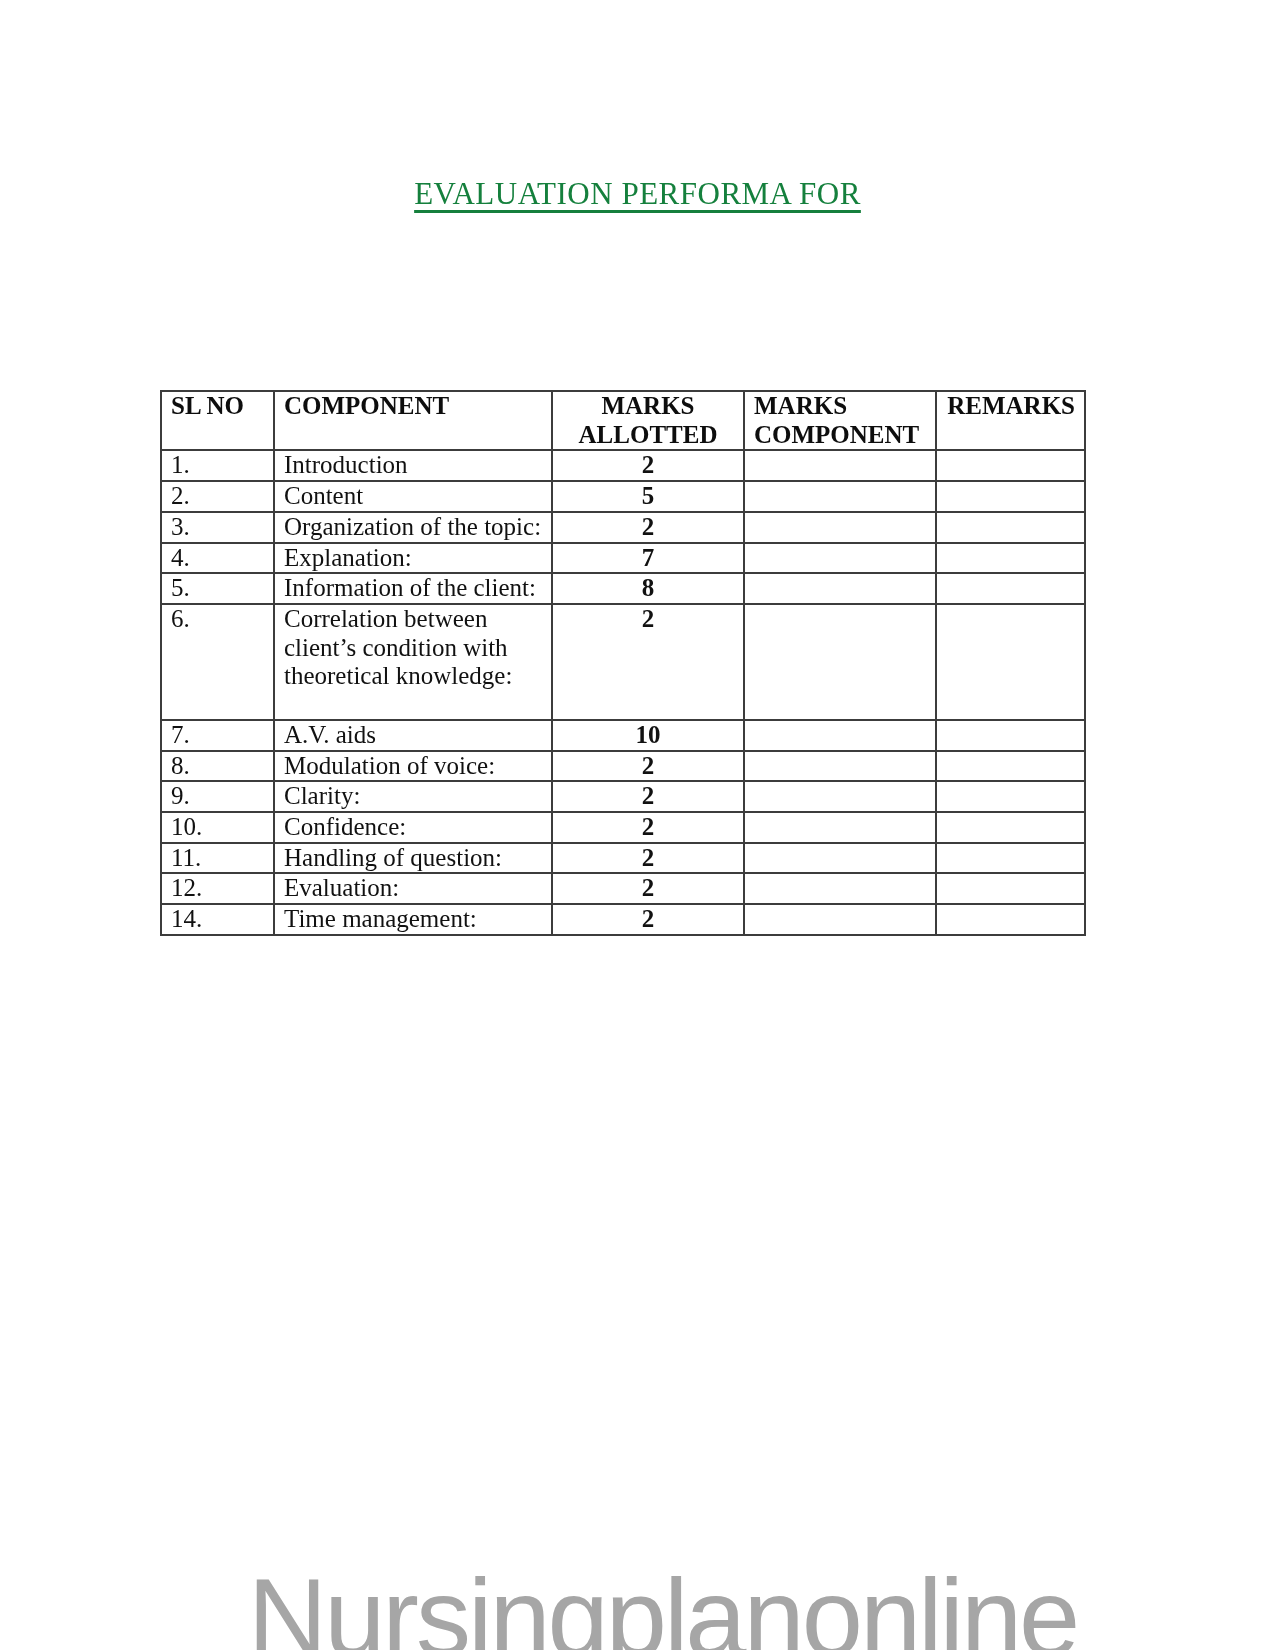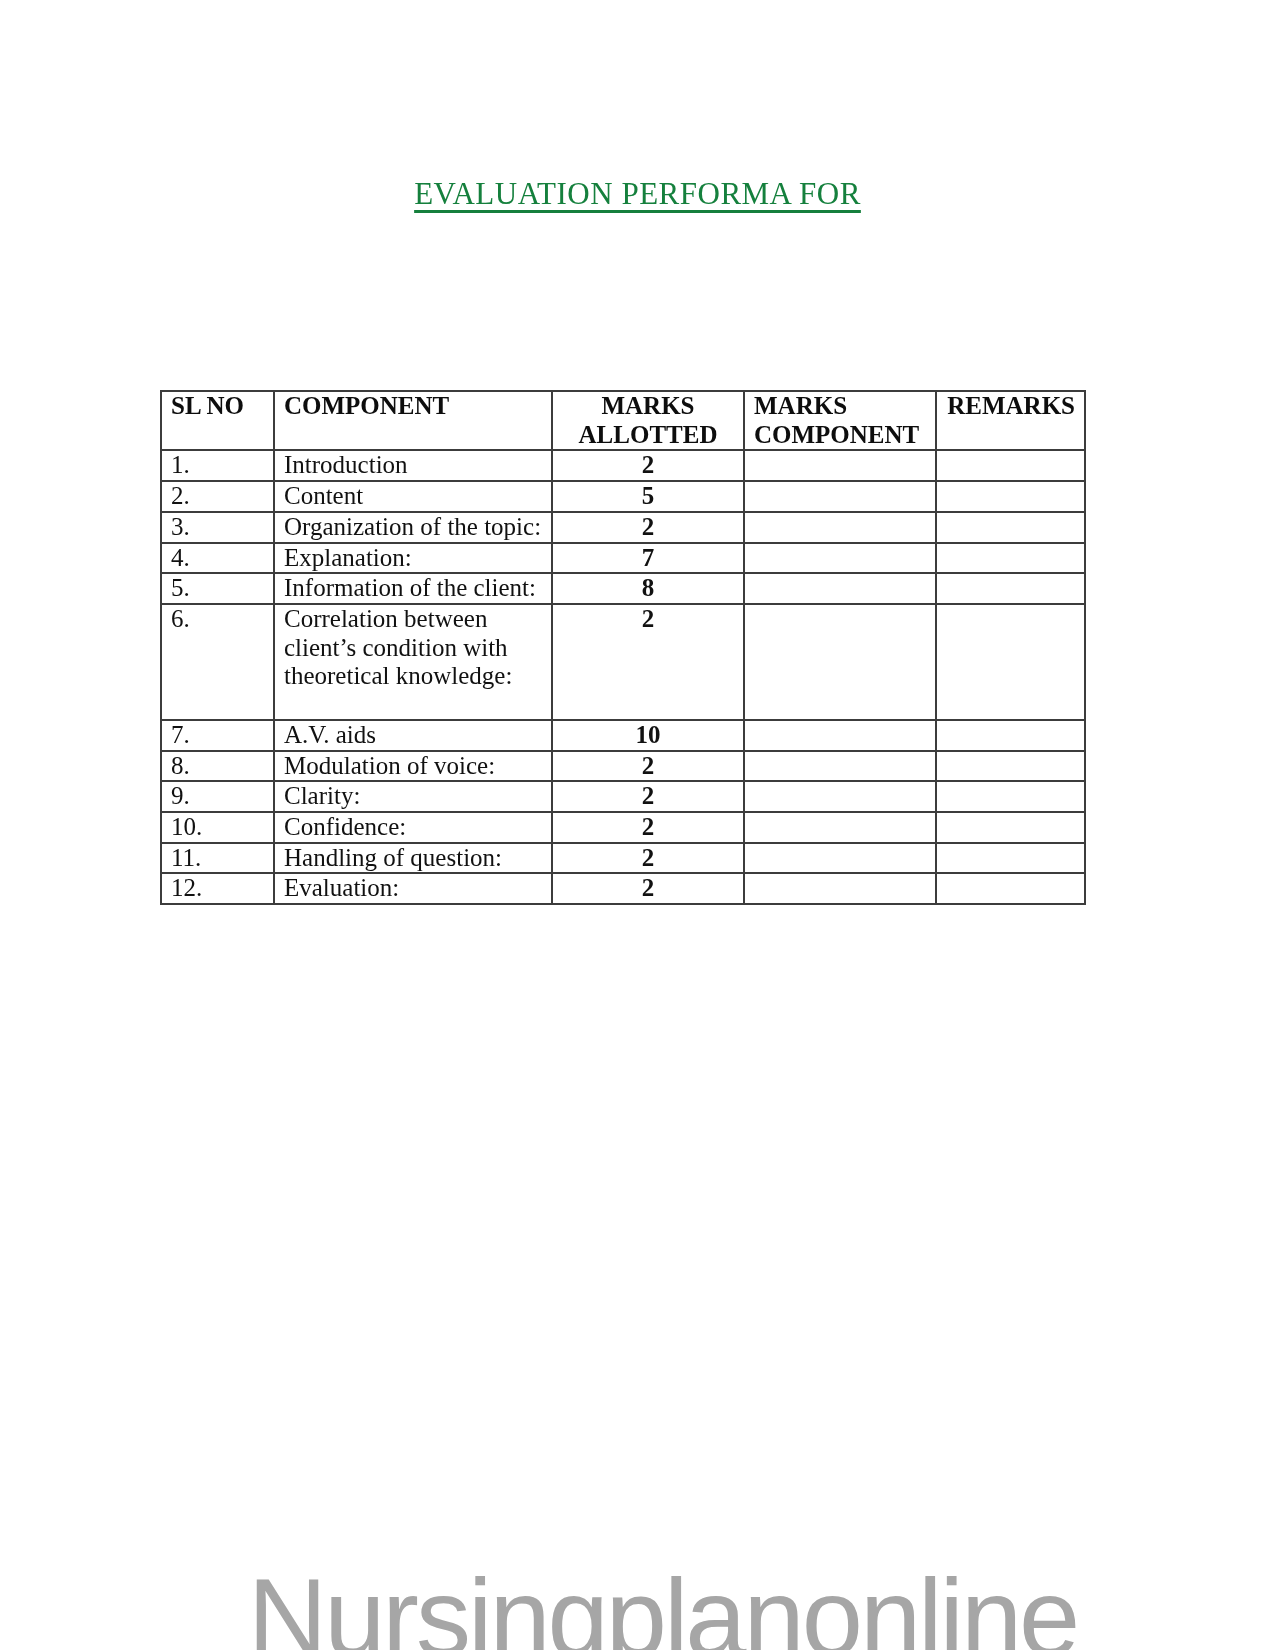--- a/index.html
+++ b/index.html
@@ -203,19 +203,26 @@
           <td class="cell-obtained"></td>
           <td class="cell-remarks"></td>
         </tr>
         <tr>
           <td class="cell-sl">12.</td>
           <td class="cell-component">Evaluation:</td>
           <td class="cell-allotted">2</td>
           <td class="cell-obtained"></td>
           <td class="cell-remarks"></td>
         </tr>
+        <tr>
+          <td class="cell-sl">14.</td>
+          <td class="cell-component">Time management:</td>
+          <td class="cell-allotted">2</td>
+          <td class="cell-obtained"></td>
+          <td class="cell-remarks"></td>
+        </tr>
       </tbody>
   </table>
 
 
   <div class="watermark" style="color: rgb(166, 166, 166);">Nursingplanonline</div>
 
 </div>
 
 </body></html>

